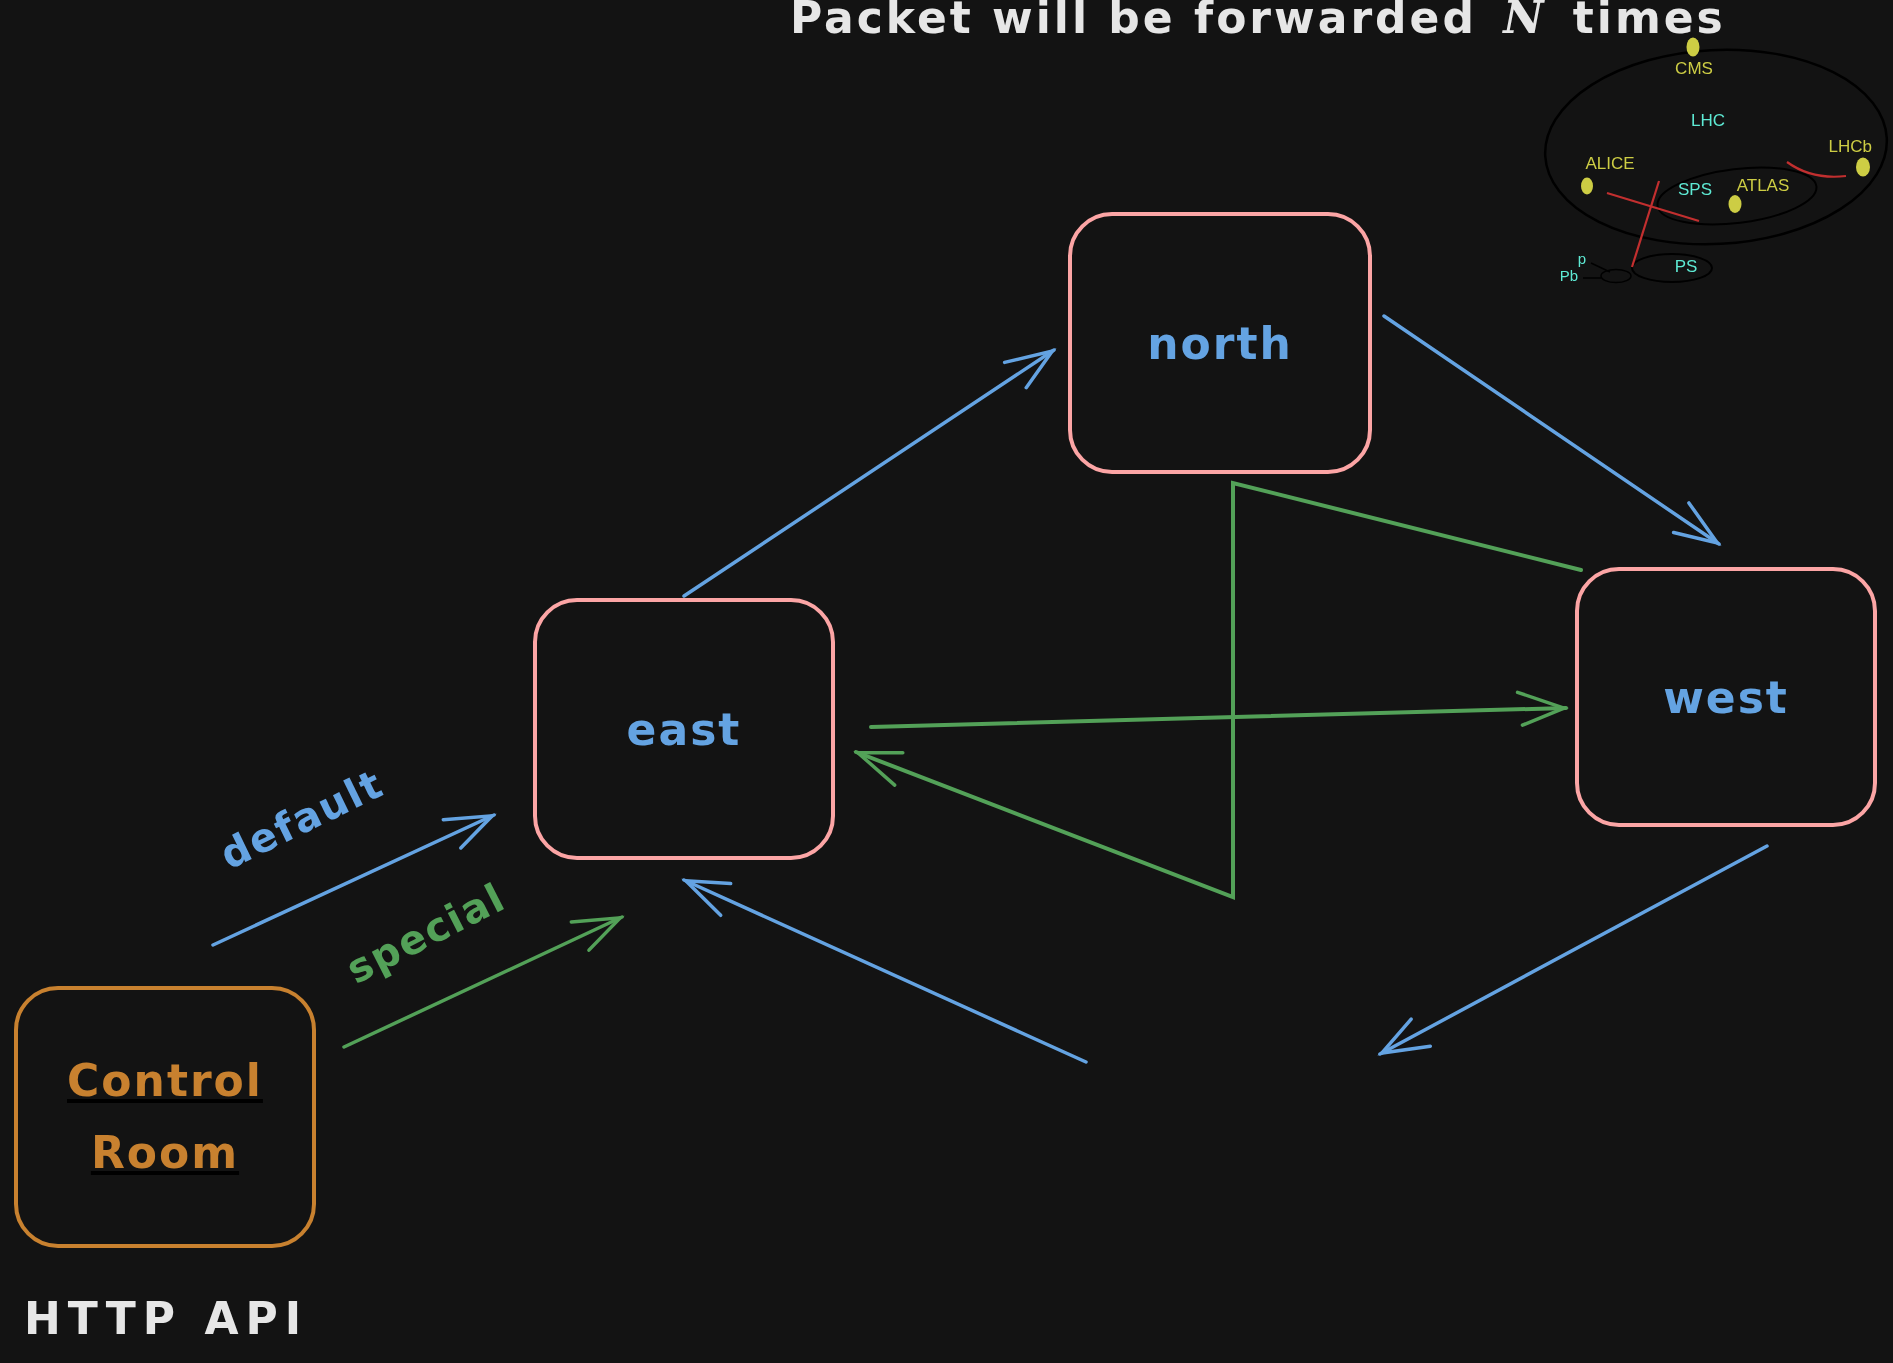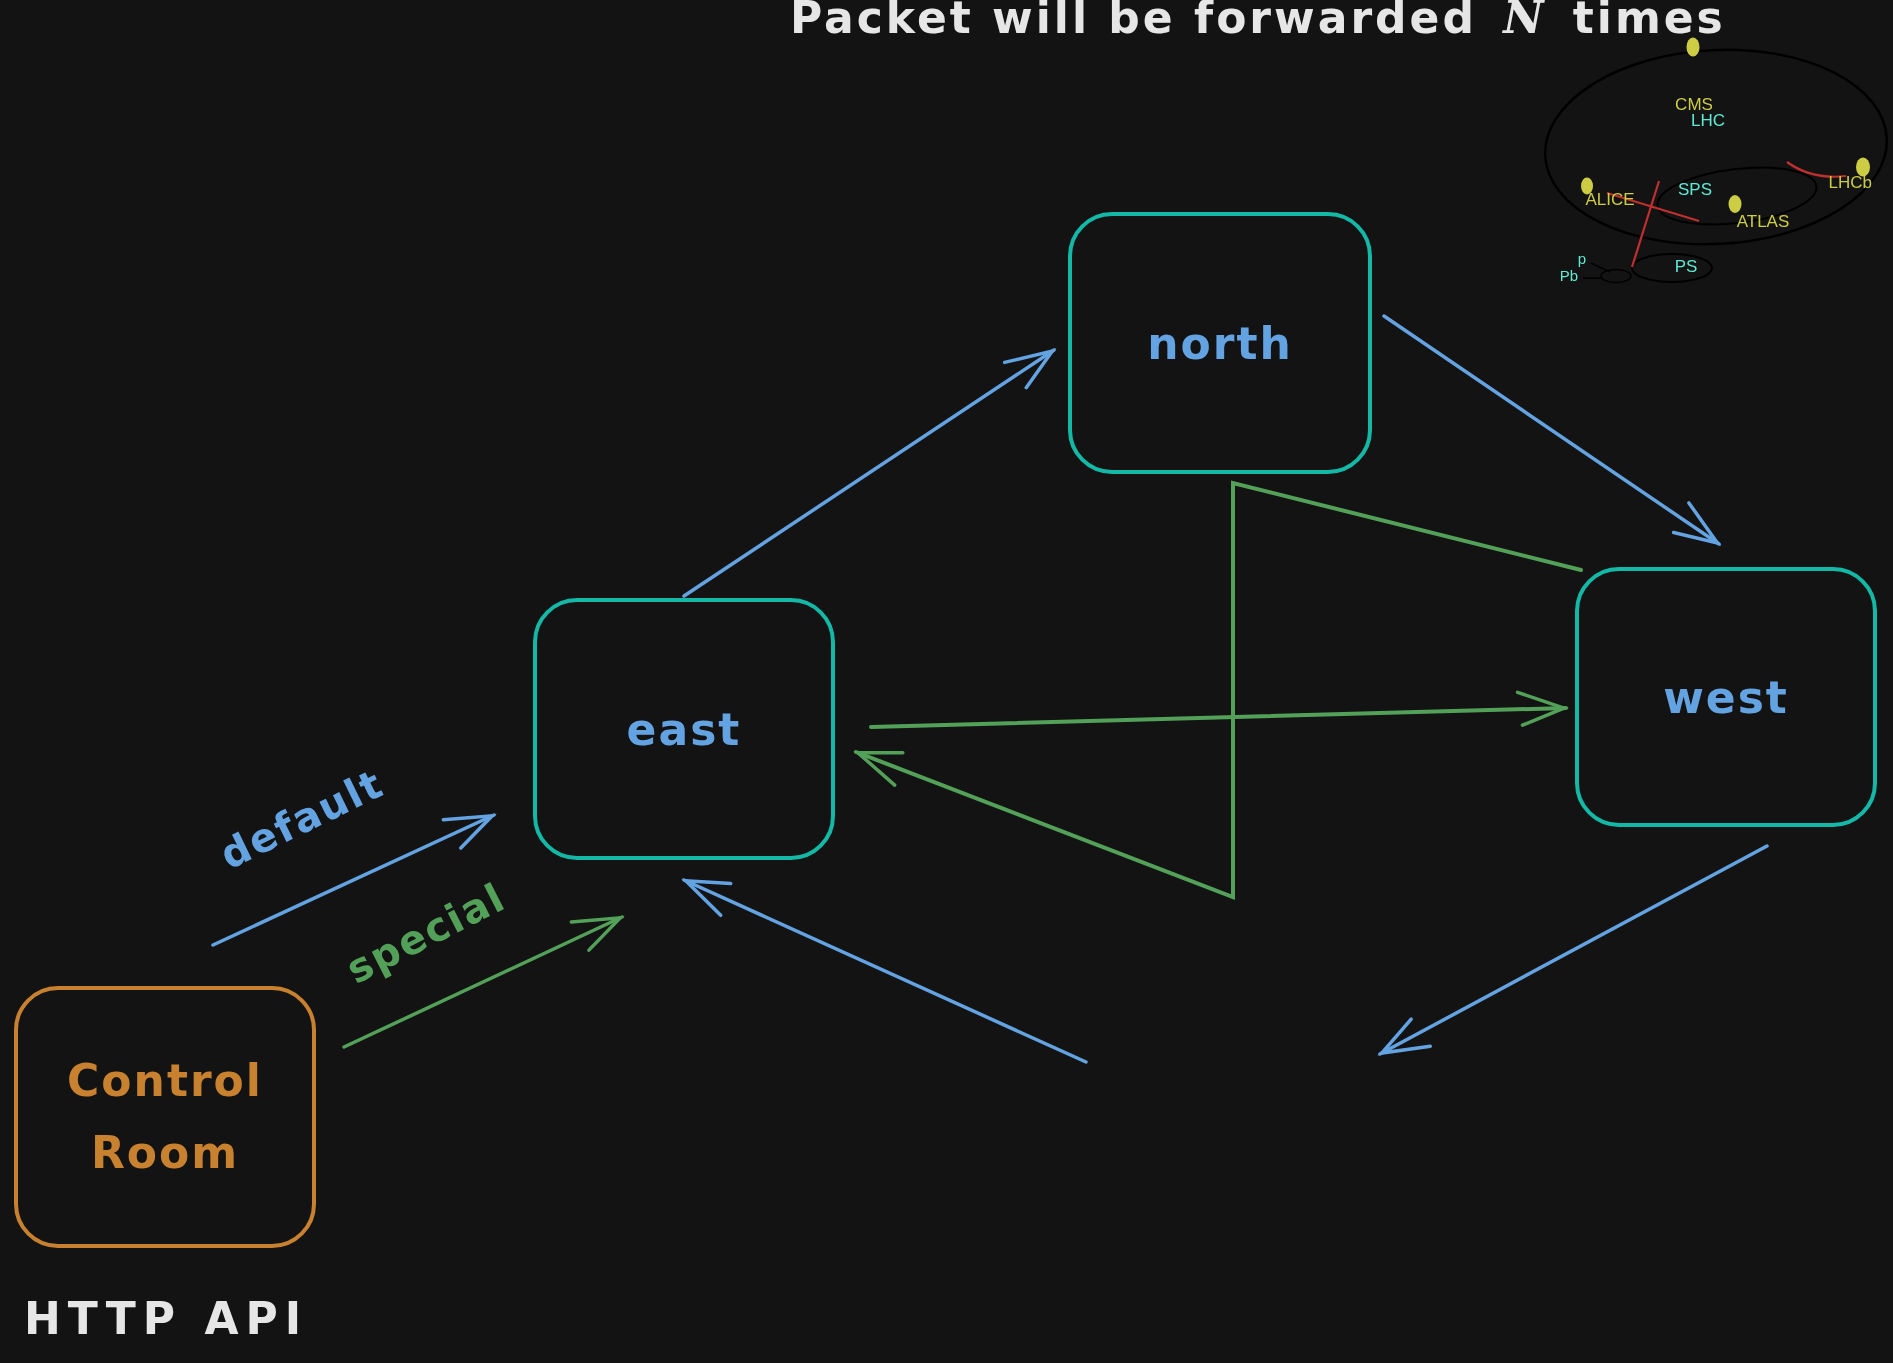--- a/index.html
+++ b/index.html
@@ -15,35 +15,35 @@
     background: #131313;
     font-family: "DejaVu Sans", sans-serif;
   }
   #edges-svg {
     position: absolute;
     left: 0; top: 0;
     width: 1893px; height: 1363px;
   }
   .node {
     position: absolute;
-    border: 4px solid #14b8a6;
+    border: 4px solid #fca5a5;
     border-radius: 44px;
     display: flex;
     align-items: center;
     justify-content: center;
     box-sizing: border-box;
     background: transparent;
   }
   .node .node-label {
     font-size: 44px;
     font-weight: bold;
     color: #64a3e2;
     letter-spacing: 2px;
   }
-  .node.orange { border-color: #c8812f; }
+  .node.orange { border-color: #c8812f; text-decoration: underline; }
   .node.orange .node-label { color: #c8812f; text-align: center; line-height: 72px; }
   #title {
     position: absolute;
     left: 790px; top: -8px;
     white-space: nowrap;
     color: #e6e6e6;
     font-size: 44px;
     font-weight: bold;
     letter-spacing: 3px;
   }
@@ -84,21 +84,21 @@
     left: 1540px; top: 20px;
     width: 353px; height: 290px;
   }
   .cern-label {
     position: absolute;
     font-family: "Liberation Sans", sans-serif;
     font-size: 17px;
     white-space: nowrap;
     text-align: center;
   }
-  .cern-label.yellow { color: #cdcd44; margin-top: 36px; }
+  .cern-label.yellow { color: #cdcd44; }
   .cern-label.gray { color: #5eead4; }
   .cern-label.small { font-size: 15px; }
 </style>
 </head>
 <body>
 
 <div id="canvas">
 
   <div id="title">
     <span>Packet will be forwarded</span>

